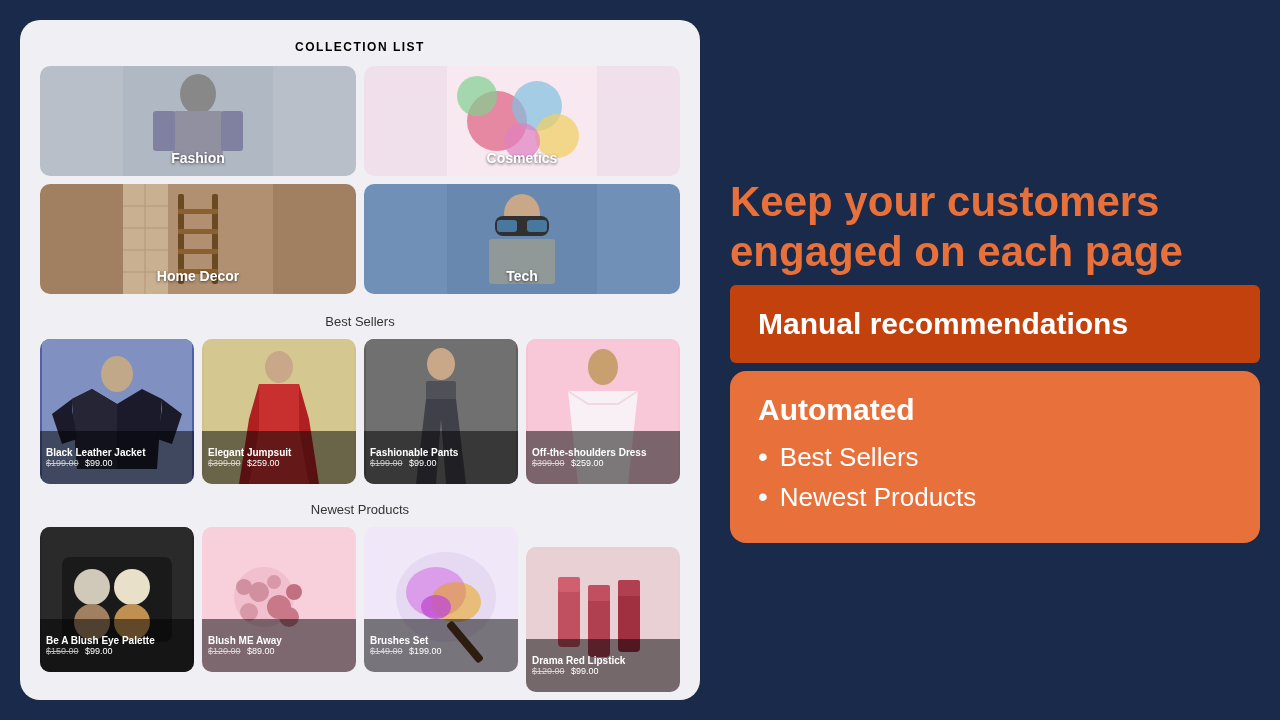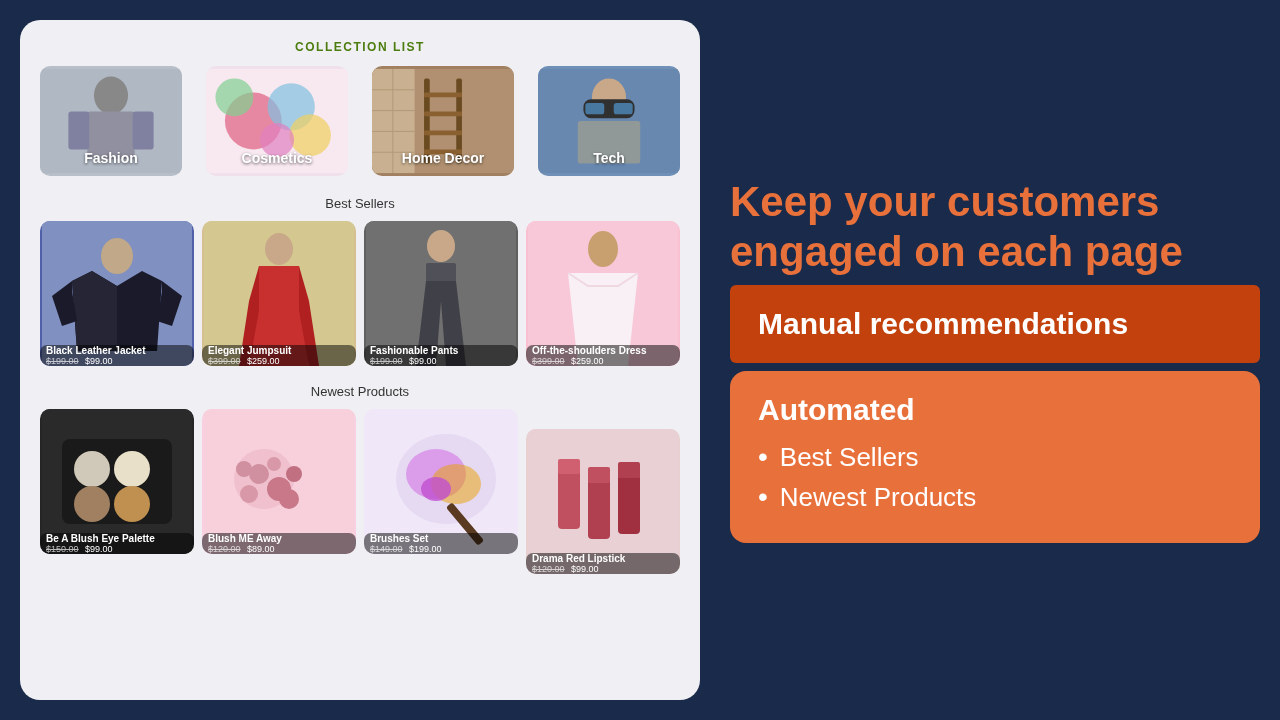--- a/index.html
+++ b/index.html
@@ -29,27 +29,27 @@
       padding: 20px;
       overflow: hidden;
       flex-shrink: 0;
     }
     
     .section-title {
       text-align: center;
       font-size: 12px;
       font-weight: 600;
       letter-spacing: 1.5px;
-      color: #4d7c0f;
+      color: #000000;
       margin-bottom: 12px;
     }
     .collection-grid {
       display: grid;
-      grid-template-columns: repeat(4, 1fr);
-      gap: 24px;
+      grid-template-columns: repeat(2, 1fr);
+      gap: 8px;
       margin-bottom: 20px;
     }
     .collection-item {
       border-radius: 10px;
       overflow: hidden;
       position: relative;
       height: 110px;
     }
     .collection-item .cat-label {
       position: absolute;
@@ -81,23 +81,22 @@
       overflow: hidden;
       position: relative;
       height: 145px;
     }
     .product-card .product-info {
       position: absolute;
       bottom: 0;
       left: 0;
       right: 0;
       background: rgba(0,0,0,0.5);
-      padding: 0 6px;
+      padding: 16px 6px;
       color: white;
-      border-radius: 7px;
     }
     .product-card .product-name {
       font-size: 10px;
       font-weight: bold;
     }
     .product-card .product-price {
       font-size: 9px;
     }
     .product-card .price-original {
       text-decoration: line-through;

